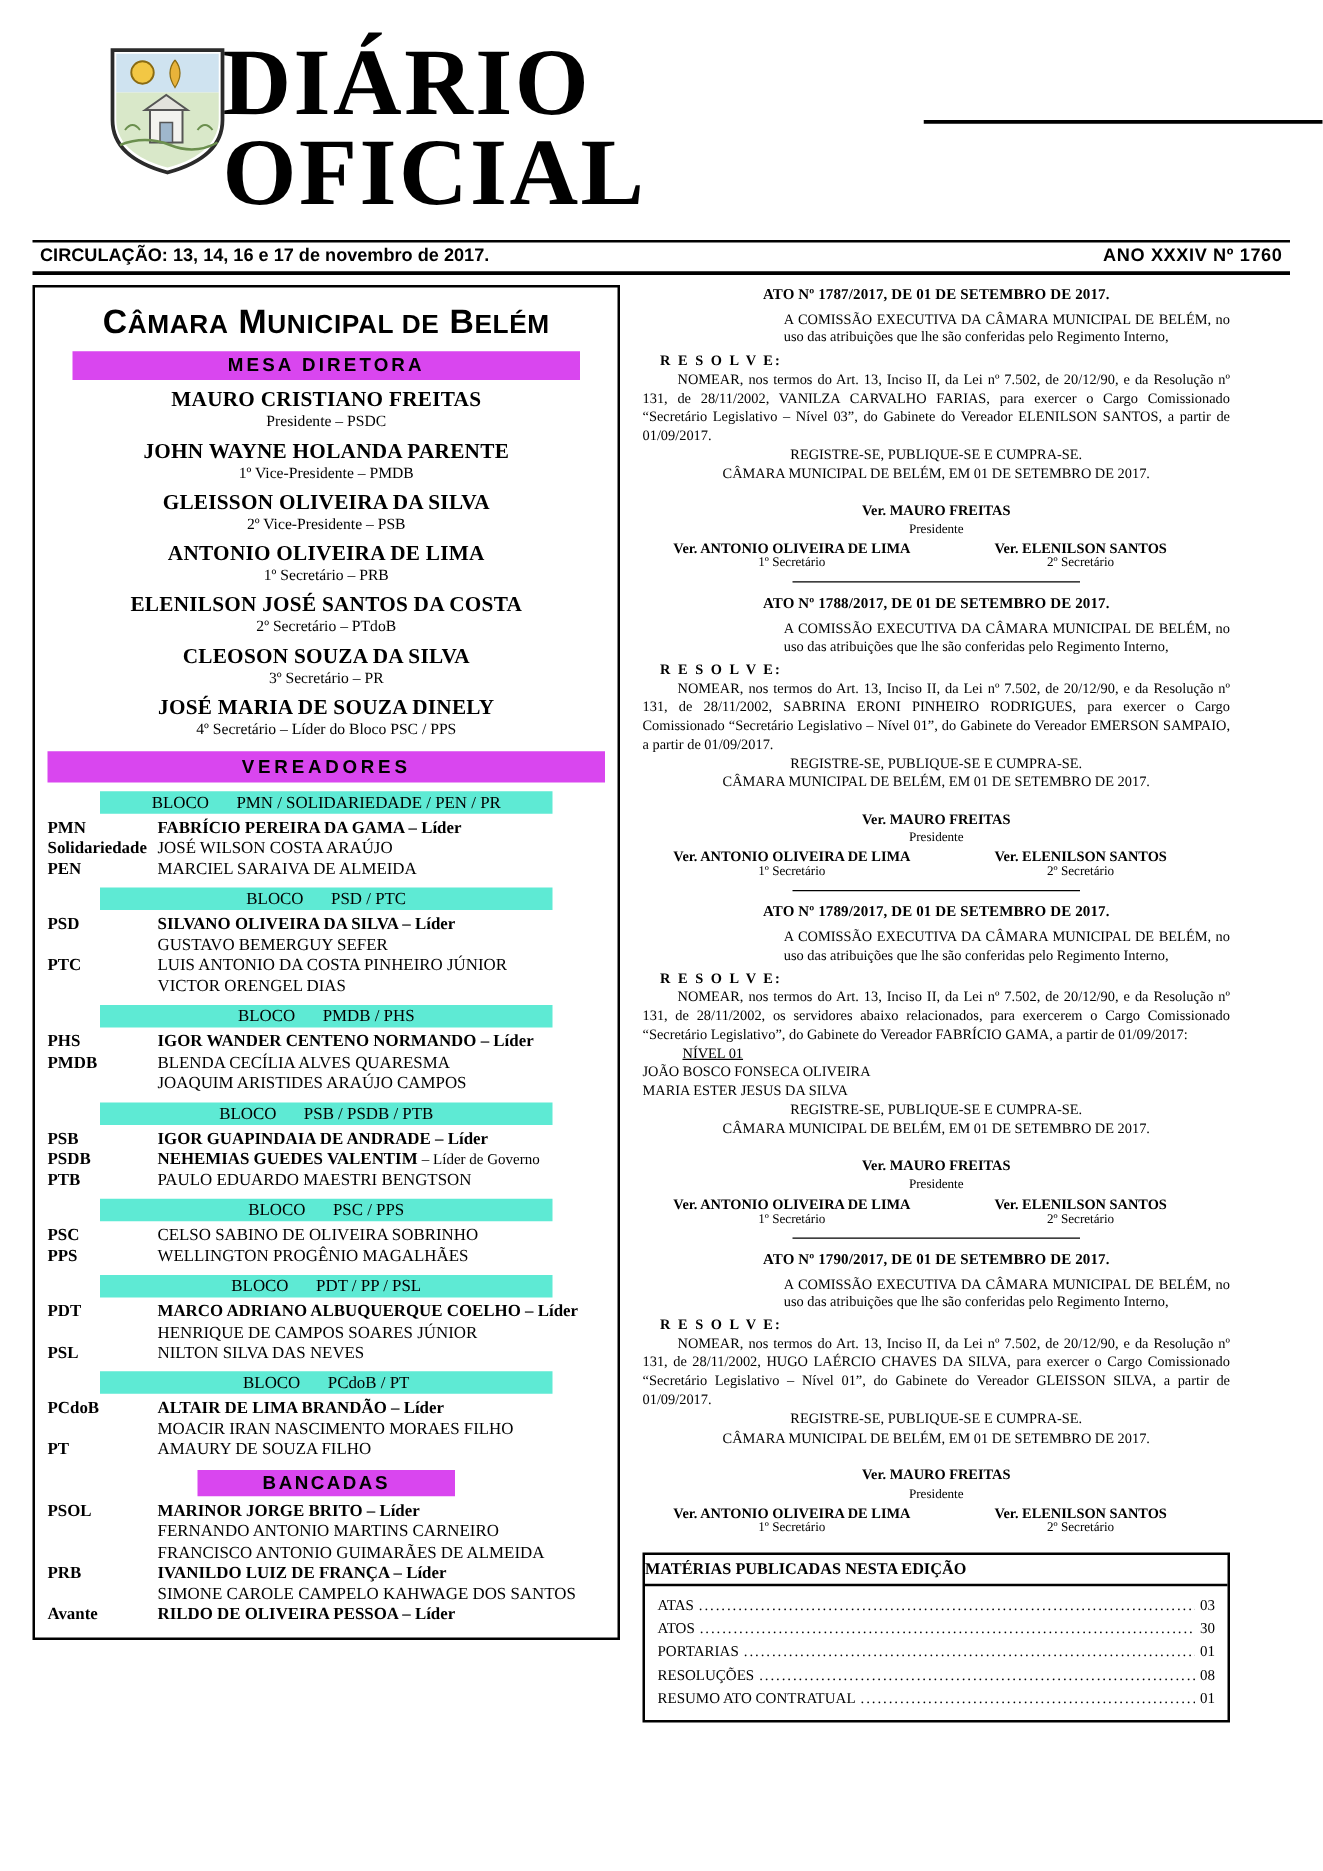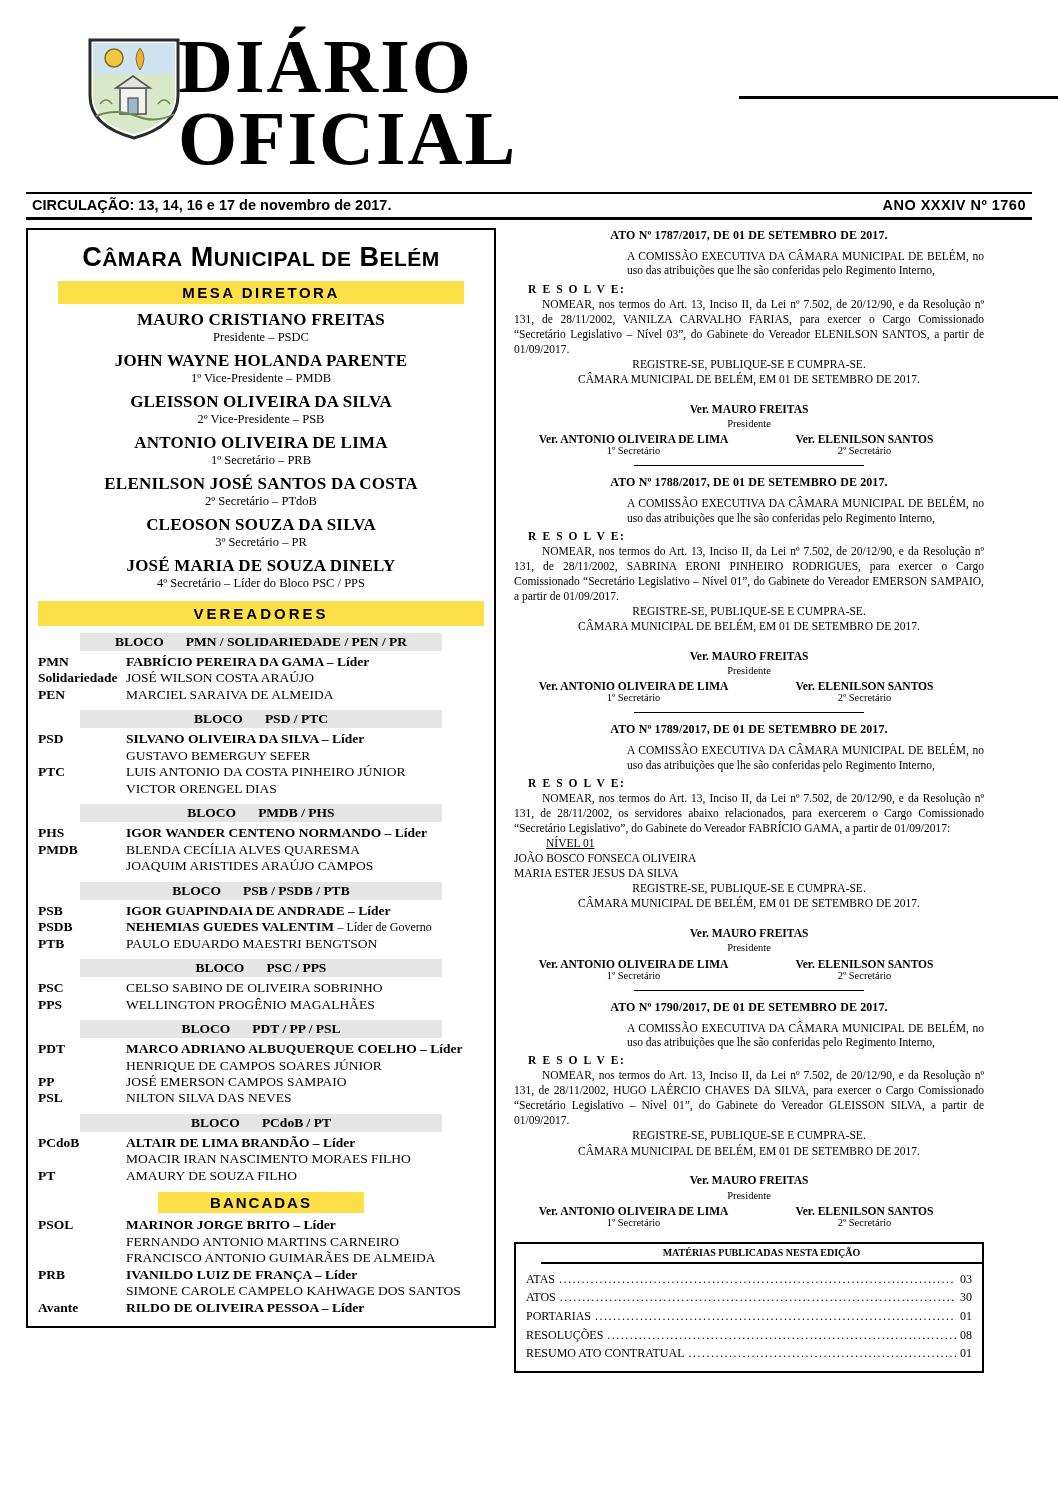--- a/index.html
+++ b/index.html
@@ -21,23 +21,23 @@
   .circ-bar .right{letter-spacing:0.5px;}
 
   
   .cols{display:flex;margin-top:8px;gap:18px;}
   .colL{width:470px;flex:0 0 470px;}
   .colR{width:470px;flex:0 0 470px;}
 
   .leftbox{border:2px solid #000;padding:8px 10px 10px 10px;}
   .camara-title{font-family:"Liberation Sans",sans-serif;font-size:27px;font-weight:bold;text-align:center;letter-spacing:0.5px;margin:4px 0 8px 0;}
   .camara-title .sm{font-size:21px;}
-  .band{background:#fde047;text-align:center;font-family:"Liberation Sans",sans-serif;font-size:15px;font-weight:bold;letter-spacing:2.5px;padding:3px 0;margin:2px 20px 6px 20px;}
+  .band{background:#d946ef;text-align:center;font-family:"Liberation Sans",sans-serif;font-size:15px;font-weight:bold;letter-spacing:2.5px;padding:3px 0;margin:2px 20px 6px 20px;}
   .band.vereadores{letter-spacing:3px;margin:10px 0 6px 0;padding:4px 0;}
-  .blococ{background:#e5e5e5;text-align:center;font-family:"Liberation Serif",serif;font-size:13.5px;font-weight:bold;padding:1px 16px;margin:7px 42px 3px 42px;}
+  .blococ{background:#5eead4;text-align:center;font-family:"Liberation Serif",serif;font-size:13.5px;font-weight:normal;padding:1px 16px;margin:7px 42px 3px 42px;}
   .blococ .gap{display:inline-block;width:22px;}
 
   .mesa-item{text-align:center;margin-bottom:6px;}
   .mesa-name{font-weight:bold;font-size:17px;letter-spacing:0.2px;}
   .mesa-role{font-size:12.5px;}
 
   .ver-row{display:flex;font-size:13.5px;line-height:1.22;}
   .ver-party{width:88px;flex:0 0 88px;font-weight:bold;}
   .ver-names{flex:1;}
   .ver-name{white-space:nowrap;}
@@ -56,21 +56,21 @@
   .sig-row{display:flex;justify-content:space-between;margin-top:2px;padding:0 4px;}
   .sig{flex:1;text-align:center;font-size:11.5px;}
   .sig .nm{font-weight:bold;}
   .sig .rl{font-size:10.5px;}
   .sep{width:230px;height:1px;background:#000;margin:9px auto 9px auto;}
   .underline{text-decoration:underline;font-weight:normal;margin-left:32px;}
   .nivel{font-size:11.5px;line-height:1.3;}
 
   
   .materias{border:2px solid #000;margin-top:14px;}
-  .materias-h{text-align:center;font-weight:bold;font-size:10px;padding:3px 0 4px 0;border-bottom:2px solid #000;margin-left:25px;}
+  .materias-h{text-align:left;font-weight:bold;font-size:13px;padding:3px 0 4px 0;border-bottom:2px solid #000;}
   .materias-b{padding:6px 10px 8px 10px;}
   .mat-row{display:flex;align-items:flex-end;font-size:12px;line-height:1.55;}
   .mat-label{white-space:nowrap;}
   .mat-dots{flex:1;overflow:hidden;white-space:nowrap;letter-spacing:1.5px;margin:0 4px;}
   .mat-val{white-space:nowrap;}
 </style>
 </head>
 <body>
 
 <div class="page">
@@ -234,26 +234,20 @@
             </div>
             <div class="blococ"><span>BLOCO</span><span class="gap"></span><span>PDT / PP / PSL</span></div>
             <div class="ver-row">
               <div class="ver-party">PDT</div>
               <div class="ver-names">
                 <div class="ver-name lider"><span>MARCO ADRIANO ALBUQUERQUE COELHO</span> <span class="leadtag"> – Líder</span></div>
                 <div class="ver-name"><span>HENRIQUE DE CAMPOS SOARES JÚNIOR</span></div>
               </div>
             </div>
             <div class="ver-row">
-              <div class="ver-party">PP</div>
-              <div class="ver-names">
-                <div class="ver-name"><span>JOSÉ EMERSON CAMPOS SAMPAIO</span></div>
-              </div>
-            </div>
-            <div class="ver-row">
               <div class="ver-party">PSL</div>
               <div class="ver-names">
                 <div class="ver-name"><span>NILTON SILVA DAS NEVES</span></div>
               </div>
             </div>
             <div class="blococ"><span>BLOCO</span><span class="gap"></span><span>PCdoB / PT</span></div>
             <div class="ver-row">
               <div class="ver-party">PCdoB</div>
               <div class="ver-names">
                 <div class="ver-name lider"><span>ALTAIR DE LIMA BRANDÃO</span> <span class="leadtag"> – Líder</span></div>

